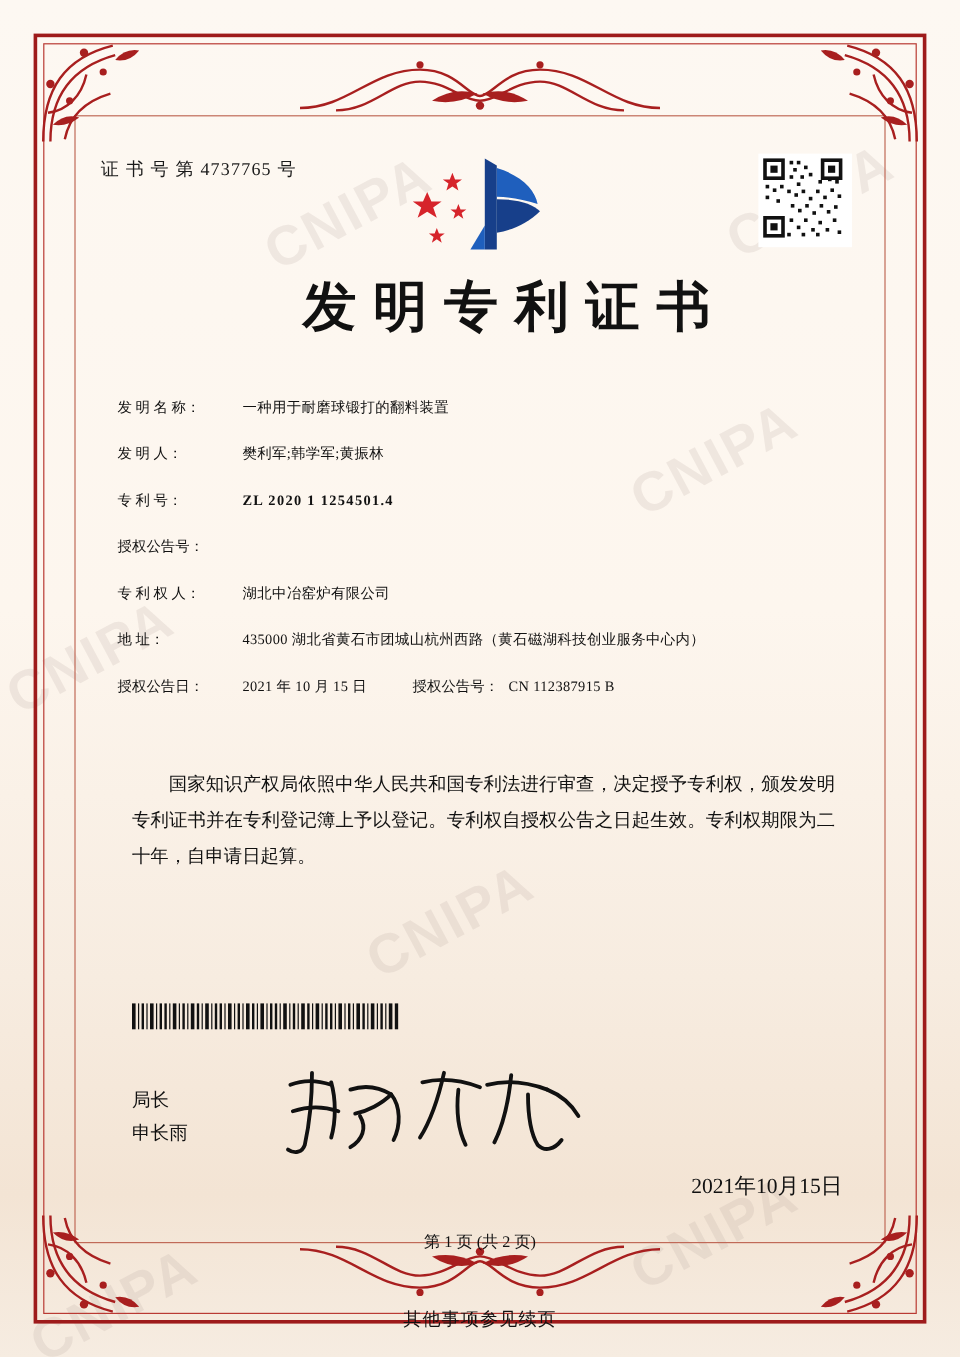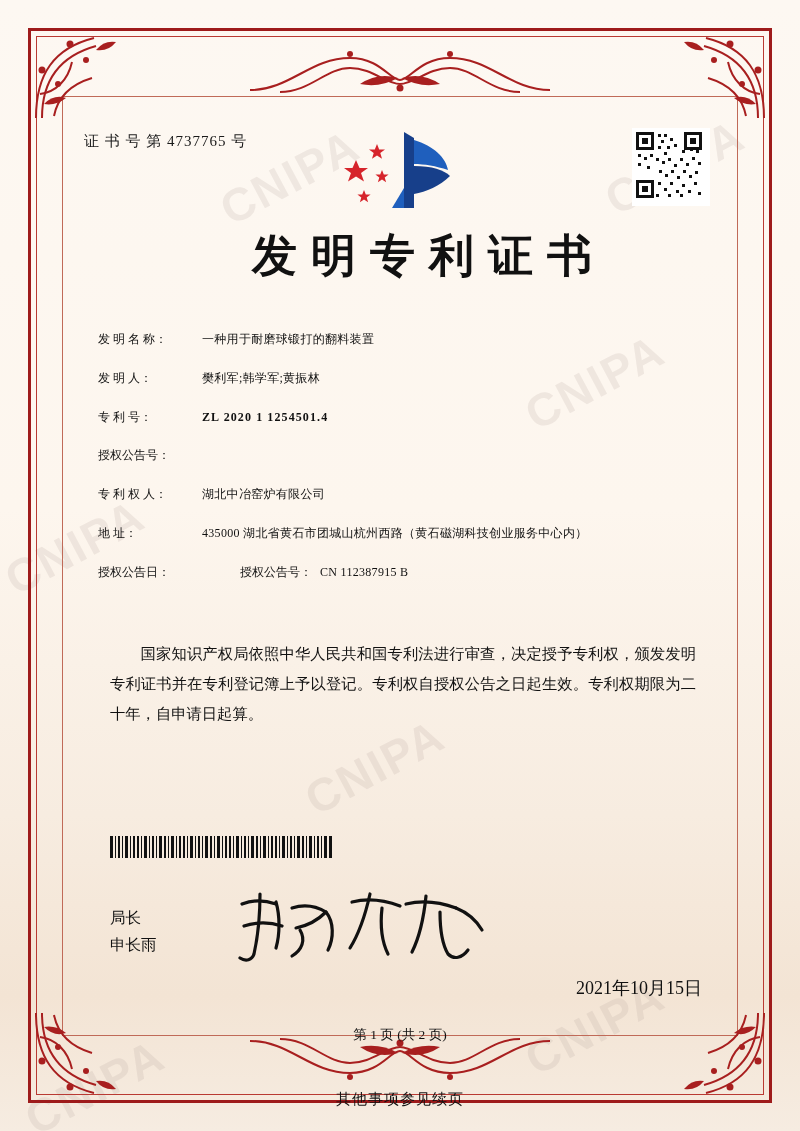--- a/index.html
+++ b/index.html
@@ -469,20 +469,21 @@
         <div class="field-value">湖北中冶窑炉有限公司</div>
       </div>
 
       <div class="field-row">
         <div class="field-label"><span>地 址</span>：</div>
         <div class="field-value" style="max-width:440px;">435000 湖北省黄石市团城山杭州西路（黄石磁湖科技创业服务中心内）</div>
       </div>
 
       <div class="field-row two-col">
         <div class="field-label"><span>授权公告日</span>：</div>
+        <div class="field-value">2021 年 10 月 15 日</div>
         <div class="field-second-label"><span>授权公告号</span>：</div>
         <div class="field-value" style="margin-left:8px;">CN 112387915 B</div>
       </div>
 
     </div>
 
     <div class="paragraphs">
       <p>国家知识产权局依照中华人民共和国专利法进行审查，决定授予专利权，颁发发明专利证书并在专利登记簿上予以登记。专利权自授权公告之日起生效。专利权期限为二十年，自申请日起算。</p>
     </div>
 

